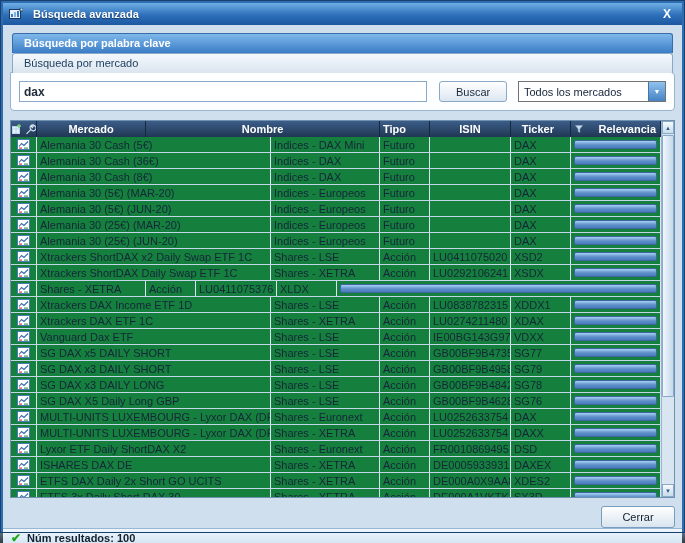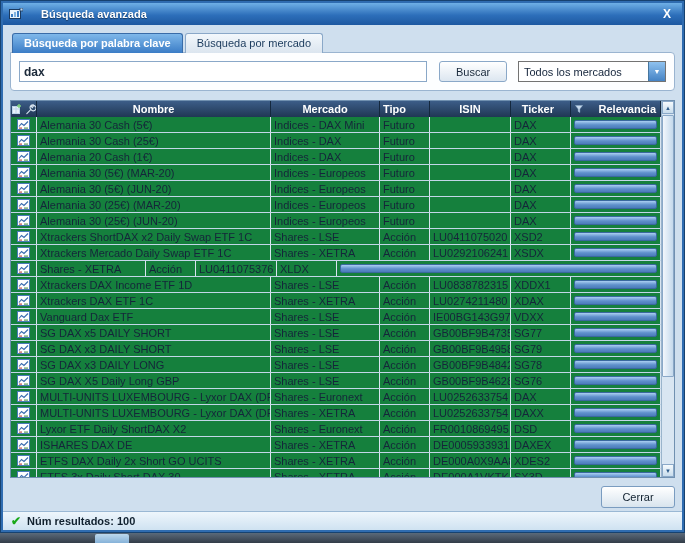--- a/index.html
+++ b/index.html
@@ -6,28 +6,28 @@
   html,body { width:685px; height:543px; }
   body { font-family:"Liberation Sans", sans-serif; overflow:hidden; background:#4a5866; }
   .screen { position:relative; width:685px; height:543px; background:linear-gradient(#6d7c8c,#45505c); }
 
   
   .window { position:absolute; left:1px; top:1px; width:683px; height:531px;
     background:#cfdfee; border:2px solid #2f6cb0; outline:1px solid #17426f;
     display:flex; flex-direction:column; }
 
   .titlebar { height:22px; background:linear-gradient(#6fb0e6,#2d6fba 55%,#1d58a0);
-    display:flex; align-items:center; padding:0 6px; gap:18px; flex:none; }
+    display:flex; align-items:center; padding:0 6px; gap:10px; flex:none; }
   .title-text { color:#fff; font-weight:bold; font-size:11px; flex:1; text-shadow:0 1px 1px rgba(0,0,0,.45); }
   .close-btn { color:#fff; font-weight:bold; font-size:12px; width:18px; text-align:center; cursor:pointer; }
 
   .content { flex:1; display:flex; flex-direction:column; padding:8px 7px 0; min-height:0; }
 
   
-  .tabs { display:flex; margin-left:2px; position:relative; z-index:2; }
+  .tabs { display:flex; margin-left:2px; position:relative; z-index:2;flex-direction:column; }
   .tab { font-size:11px; padding:3px 11px 4px; border:1px solid #8aa8c8; border-bottom:none;
     border-radius:3px 3px 0 0; background:linear-gradient(#f3f8fc,#dbe5ef); color:#1a3a5c;
     margin-right:2px; cursor:pointer; }
   .tab.active { background:linear-gradient(#7fb8ea,#3a7cc6); color:#fff; font-weight:bold; border-color:#396ca8; }
 
   
   .search-panel { background:#fdfeff; border:1px solid #9ab4d0; border-radius:0 4px 4px 4px;
     margin-top:-1px; padding:8px 8px; display:flex; align-items:center; flex:none; }
   .search-input { width:408px; height:21px; border:1px solid #8aa8c8;
     font:600 12px "Liberation Sans", sans-serif; padding:0 4px; color:#1c2a3a; outline:none; }
@@ -139,22 +139,22 @@
                 <line x1="4" y1="2.5" x2="4" y2="9.5" stroke="#bcd4ea"></line>
                 <path d="M7 0 v4 M5 2 h4" stroke="#7fd07f" stroke-width="1.4"></path>
               </svg>
             </span>
             <span>
               <svg width="11" height="11" viewBox="0 0 12 12">
                 <path d="M2 10.5 L6 6.5 M6.5 6 A3 3 0 1 0 9.5 1.5 L8 4 L6.8 2.8 L8.5 0.8 A3 3 0 0 0 6.5 6" stroke="#d8e4ef" stroke-width="1.2" fill="none" stroke-linecap="round"></path>
               </svg>
             </span>
           </div>
+          <div class="th c-market">Mercado</div>
           <div class="th c-name">Nombre</div>
-          <div class="th c-market">Mercado</div>
           <div class="th c-type">Tipo</div>
           <div class="th c-isin">ISIN</div>
           <div class="th c-ticker">Ticker</div>
           <div class="th c-rel">
             <span>
               <svg width="8" height="8" viewBox="0 0 10 10">
                 <path d="M0.5 0.5 H9.5 L6 5 V9.5 L4 8 V5 Z" fill="#c8daec" stroke="#8fb0d0" stroke-width="0.6"></path>
               </svg>
             </span>
             <span>Relevancia</span>
@@ -187,42 +187,42 @@
     <div class="cell c-icon">
       <span>
         <svg width="13" height="11" viewBox="0 0 13 11">
           <rect x="0.5" y="0.5" width="12" height="10" fill="#fdfefe" stroke="#4a7ab8"></rect>
           <polyline points="2,7.5 4.5,4.5 7,6.5 11,2.5" stroke="#3a6cae" stroke-width="1.1" fill="none"></polyline>
           <rect x="2" y="8.5" width="3" height="1.2" fill="#c05050"></rect>
           <rect x="7" y="8.5" width="4" height="1.2" fill="#5a9a5a"></rect>
         </svg>
       </span>
     </div>
-    <div class="cell c-name">Alemania 30 Cash (25€)</div>
+    <div class="cell c-name">Alemania 30 Cash (36€)</div>
     <div class="cell c-market">Indices - DAX</div>
     <div class="cell c-type">Futuro</div>
     <div class="cell c-isin"></div>
     <div class="cell c-ticker">DAX</div>
     <div class="cell c-rel">
       <div class="relbar" style="width: 100%;"></div>
     </div>
   </div>
 
   <div class="row">
     <div class="cell c-icon">
       <span>
         <svg width="13" height="11" viewBox="0 0 13 11">
           <rect x="0.5" y="0.5" width="12" height="10" fill="#fdfefe" stroke="#4a7ab8"></rect>
           <polyline points="2,7.5 4.5,4.5 7,6.5 11,2.5" stroke="#3a6cae" stroke-width="1.1" fill="none"></polyline>
           <rect x="2" y="8.5" width="3" height="1.2" fill="#c05050"></rect>
           <rect x="7" y="8.5" width="4" height="1.2" fill="#5a9a5a"></rect>
         </svg>
       </span>
     </div>
-    <div class="cell c-name">Alemania 20 Cash (1€)</div>
+    <div class="cell c-name">Alemania 30 Cash (8€)</div>
     <div class="cell c-market">Indices - DAX</div>
     <div class="cell c-type">Futuro</div>
     <div class="cell c-isin"></div>
     <div class="cell c-ticker">DAX</div>
     <div class="cell c-rel">
       <div class="relbar" style="width: 100%;"></div>
     </div>
   </div>
 
   <div class="row">
@@ -334,21 +334,21 @@
     <div class="cell c-icon">
       <span>
         <svg width="13" height="11" viewBox="0 0 13 11">
           <rect x="0.5" y="0.5" width="12" height="10" fill="#fdfefe" stroke="#4a7ab8"></rect>
           <polyline points="2,7.5 4.5,4.5 7,6.5 11,2.5" stroke="#3a6cae" stroke-width="1.1" fill="none"></polyline>
           <rect x="2" y="8.5" width="3" height="1.2" fill="#c05050"></rect>
           <rect x="7" y="8.5" width="4" height="1.2" fill="#5a9a5a"></rect>
         </svg>
       </span>
     </div>
-    <div class="cell c-name">Xtrackers Mercado Daily Swap ETF 1C</div>
+    <div class="cell c-name">Xtrackers ShortDAX Daily Swap ETF 1C</div>
     <div class="cell c-market">Shares - XETRA</div>
     <div class="cell c-type">Acción</div>
     <div class="cell c-isin">LU0292106241</div>
     <div class="cell c-ticker">XSDX</div>
     <div class="cell c-rel">
       <div class="relbar" style="width: 100%;"></div>
     </div>
   </div>
 
   <div class="row">

